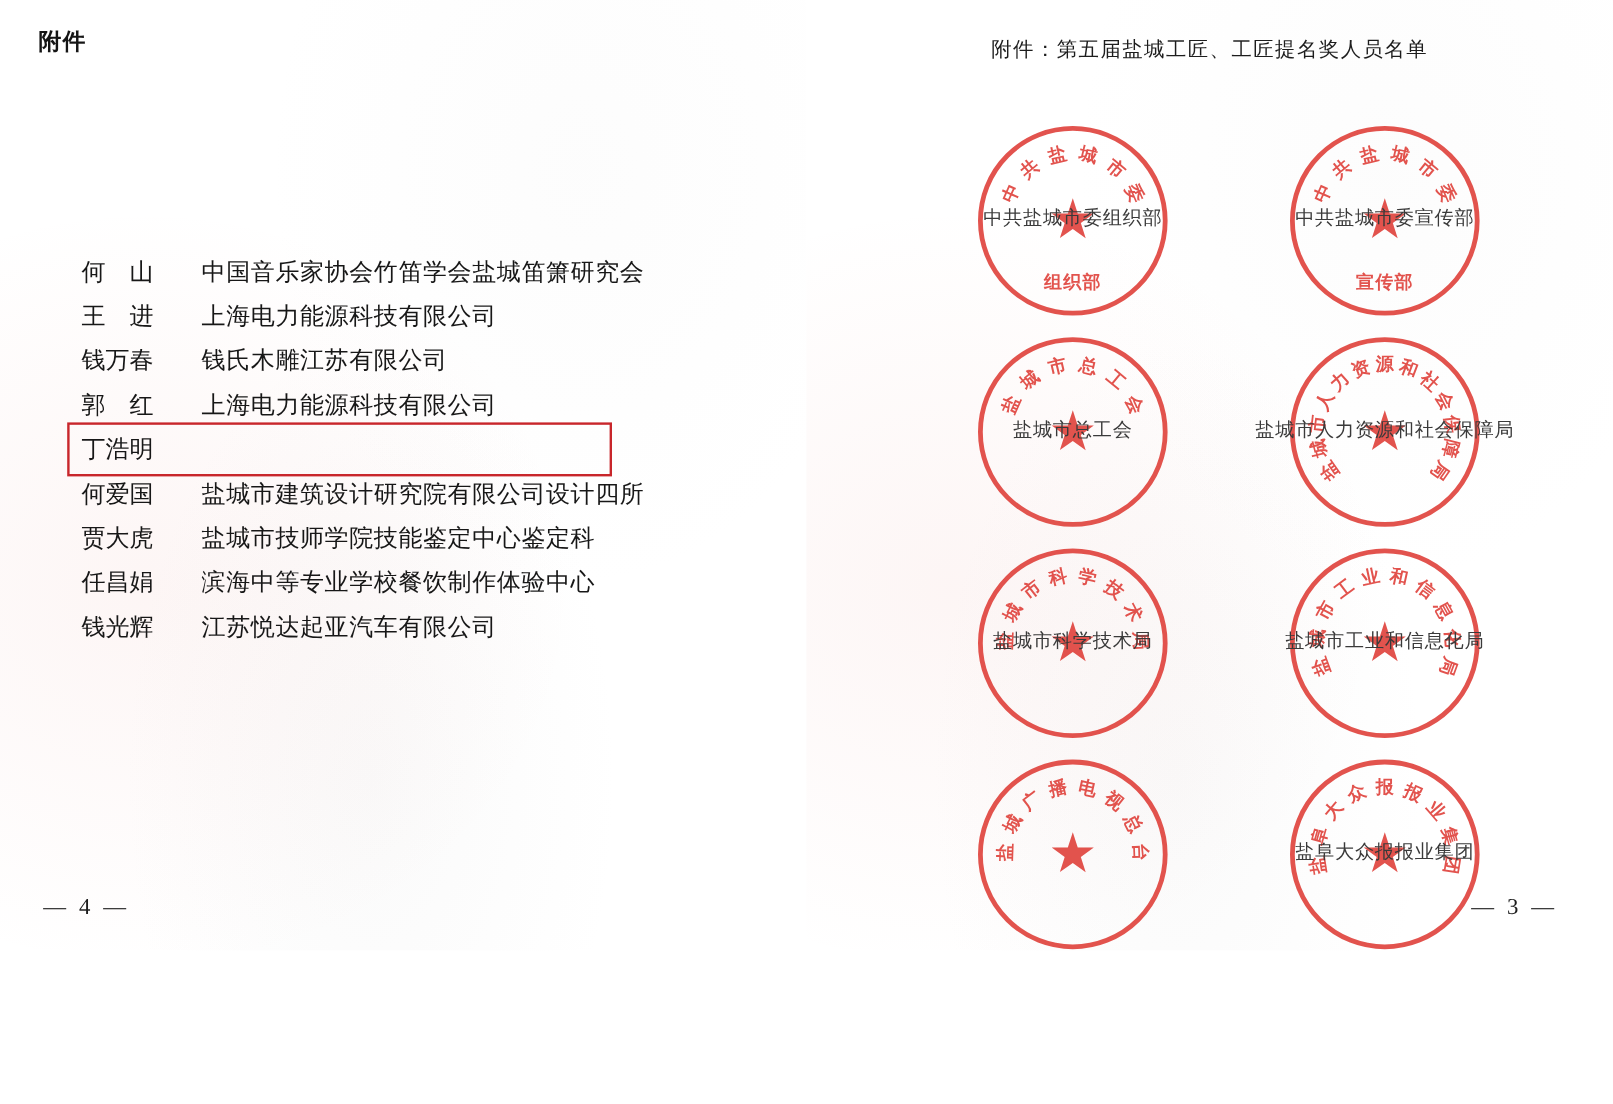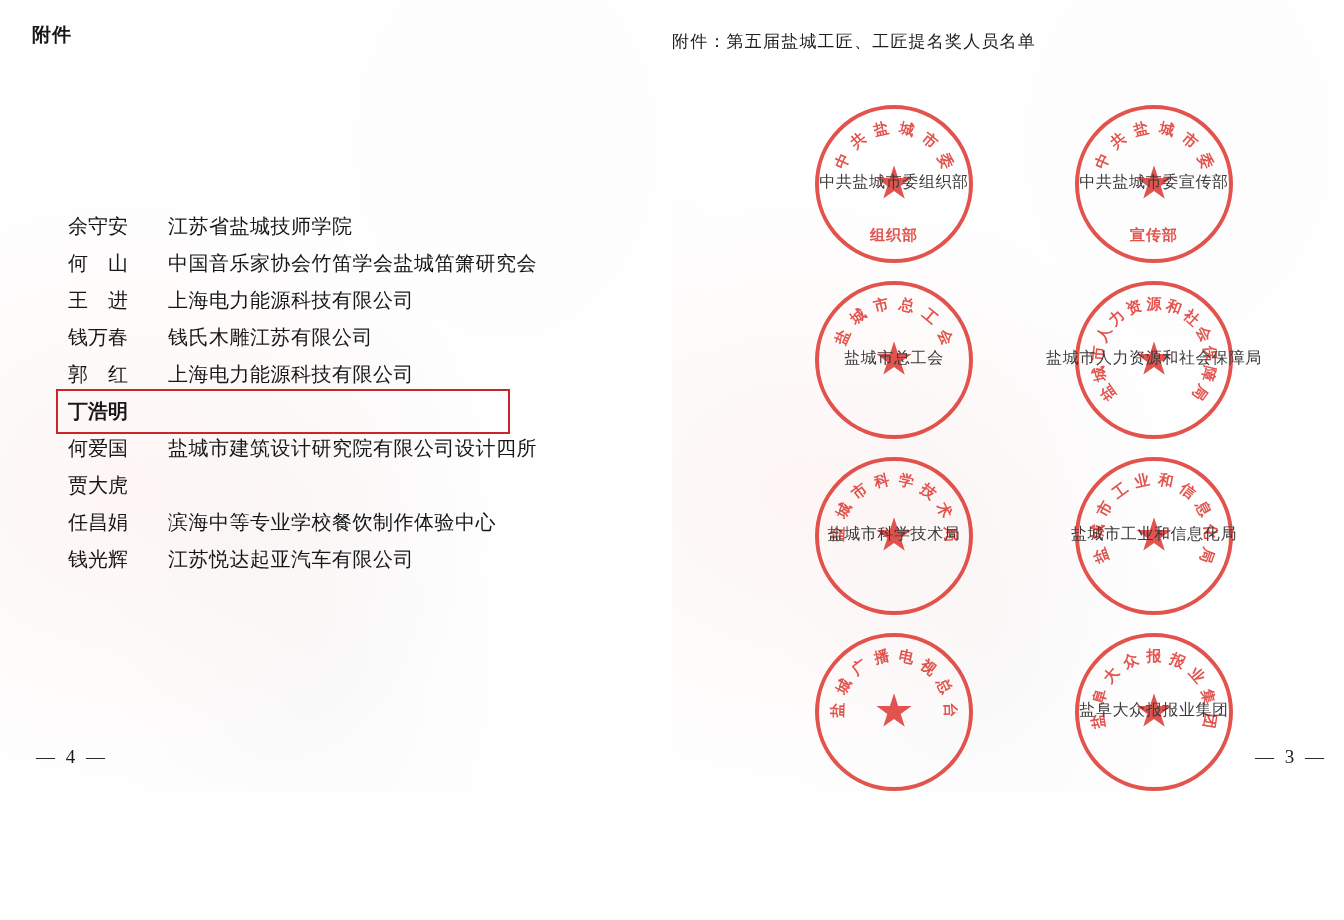--- a/index.html
+++ b/index.html
@@ -14,21 +14,20 @@
     overflow: hidden;
     font-family: "Liberation Serif", "DejaVu Serif", serif;
     color: #1a1a1a;
   }
 
   
   .page {
     position: absolute;
     top: 0;
     height: 792px;
-    padding-left: 29px;
   }
   .page-left  { left: 0;   width: 672px; }
   .page-right { left: 672px; width: 672px; }
 
   
   .paper-noise {
     position: absolute;
     inset: 0;
     pointer-events: none;
     background:
@@ -85,39 +84,39 @@
     flex: 1 1 auto;
     padding-left: 14px;
     white-space: nowrap;
   }
   .name-row.highlight {
     outline: 2px solid #c8262b;
     outline-offset: 2px;
     margin-left: -8px;
     padding-left: 8px;
     width: 438px;
-    font-weight: bold;
   }
 
   .page-num {
     position: absolute;
     bottom: 24px;
     font-size: 19px;
     letter-spacing: 3px;
     color: #1c1c1c;
   }
   .page-num-left  { left: 36px; }
   .page-num-right { right: 46px; }
 
   
   .doc-header {
     position: absolute;
     top: 30px;
     left: 0;
     width: 672px;
+    text-align: center;
     font-size: 17px;
     letter-spacing: 1.2px;
     color: #1d1d1d;
   }
 
   .seal-grid {
     position: absolute;
     left: 92px;
     top: 96px;
     width: 520px;
@@ -219,24 +218,20 @@
 <body>
 
 <div class="page page-left">
   <div class="paper-noise"></div>
 
   <div class="attachment-label">附件</div>
 
 
   <div class="name-list">
       <div class="name-row">
-        <span class="person">余守安</span>
-        <span class="org">江苏省盐城技师学院</span>
-      </div>
-      <div class="name-row">
         <span class="person">何　山</span>
         <span class="org">中国音乐家协会竹笛学会盐城笛箫研究会</span>
       </div>
       <div class="name-row">
         <span class="person">王　进</span>
         <span class="org">上海电力能源科技有限公司</span>
       </div>
       <div class="name-row">
         <span class="person">钱万春</span>
         <span class="org">钱氏木雕江苏有限公司</span>
@@ -247,20 +242,21 @@
       </div>
       <div class="name-row highlight">
         <span class="person">丁浩明</span>
       </div>
       <div class="name-row">
         <span class="person">何爱国</span>
         <span class="org">盐城市建筑设计研究院有限公司设计四所</span>
       </div>
       <div class="name-row">
         <span class="person">贾大虎</span>
+        <span class="org">盐城市技师学院技能鉴定中心鉴定科</span>
       </div>
       <div class="name-row">
         <span class="person">任昌娟</span>
         <span class="org">滨海中等专业学校餐饮制作体验中心</span>
       </div>
       <div class="name-row">
         <span class="person">钱光辉</span>
         <span class="org">江苏悦达起亚汽车有限公司</span>
       </div>
     </div>

